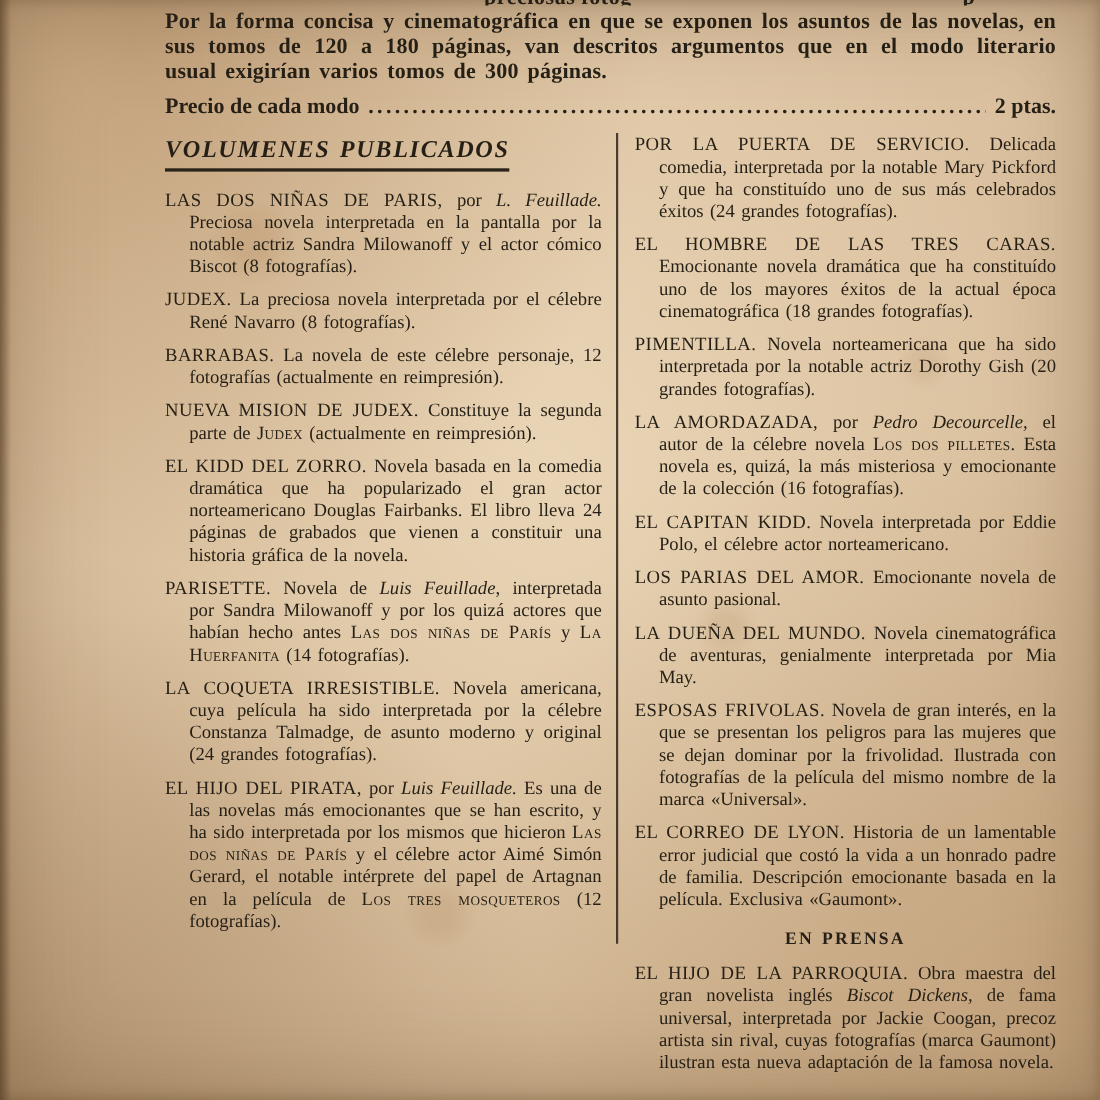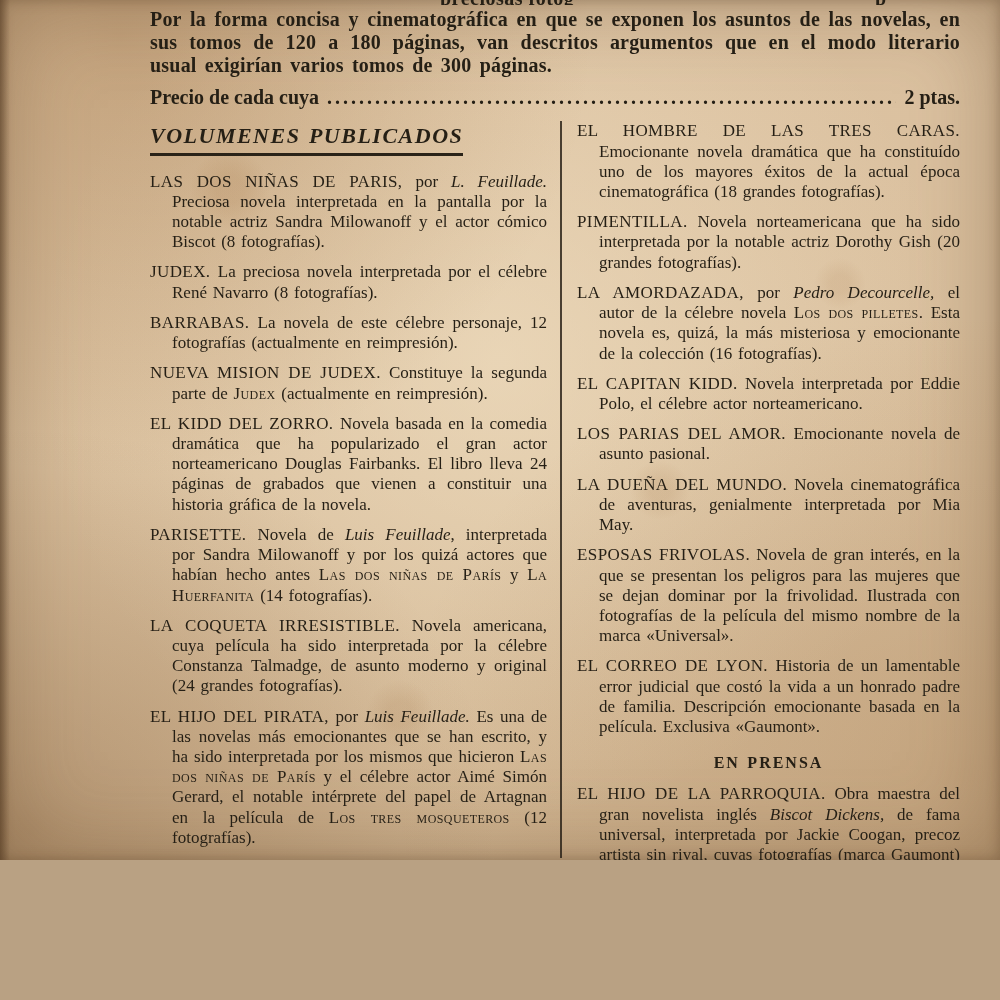--- a/index.html
+++ b/index.html
@@ -1,18 +1,18 @@
 <!DOCTYPE html>
 <html><head>
 <meta charset="utf-8">
 <style>
   html,body{margin:0;padding:0;}
   body{width:1000px;height:1000px;overflow:hidden;background:#b9a183;}
   .page{
-    position:relative;width:1000px;height:860px;overflow:hidden;
+    position:relative;width:1000px;height:1000px;overflow:hidden;
     font-family:"Liberation Serif","DejaVu Serif",serif;
     color:#251f15;
     background:
       radial-gradient(circle at 23% 22%, rgba(156,104,52,0.14) 0 14px, transparent 40px),
       radial-gradient(circle at 66% 57%, rgba(150,100,52,0.12) 0 10px, transparent 30px),
       radial-gradient(circle at 40% 83%, rgba(150,100,52,0.12) 0 12px, transparent 34px),
       radial-gradient(circle at 84% 33%, rgba(150,100,52,0.10) 0 9px, transparent 26px),
       radial-gradient(ellipse at 12% 4%, rgba(140,92,44,0.30), transparent 38%),
       radial-gradient(ellipse at 96% 90%, rgba(140,92,44,0.22), transparent 42%),
       radial-gradient(ellipse at 3% 96%, rgba(110,70,34,0.30), transparent 34%),
@@ -54,21 +54,21 @@
 <div class="page">
   <div class="edge-left"></div>
   <div class="content">
 
     <div class="topfrag f1">preciosas fotog</div>
     <div class="topfrag f2">p</div>
 
     <p class="intro">Por la forma concisa y cinematográfica en que se exponen los asuntos de las novelas, en sus tomos de 120 a 180 páginas, van descritos argumentos que en el modo literario usual exigirían varios tomos de 300 páginas.</p>
 
     <div class="price">
-      <span class="lbl">Precio de cada cuya</span>
+      <span class="lbl">Precio de cada modo</span>
       <span class="dots">........................................................................</span>
       <span class="val">2 ptas.</span>
     </div>
 
     <div class="cols">
       <div class="col col-left">
         <span class="list-heading">VOLUMENES PUBLICADOS</span>
         <div class="entries-block" id="col-left-entries">
   <p class="entry"><span class="entry-title">LAS DOS NIÑAS DE PARIS,</span><span class="entry-body"><span> por </span><span class="i">L. Feuillade.</span><span> Preciosa novela interpretada en la pantalla por la notable actriz Sandra Milowanoff y el actor cómico Biscot (8 fotografías).</span></span></p>
 
@@ -82,20 +82,21 @@
   <p class="entry"><span class="entry-title">EL KIDD DEL ZORRO.</span><span class="entry-body"><span> Novela basada en la comedia dramática que ha popularizado el gran actor norteamericano Douglas Fairbanks. El libro lleva 24 páginas de grabados que vienen a constituir una historia gráfica de la novela.</span></span></p>
 
   <p class="entry"><span class="entry-title">PARISETTE.</span><span class="entry-body"><span> Novela de </span><span class="i">Luis Feuillade</span><span>, interpretada por Sandra Milowanoff y por los quizá actores que habían hecho antes </span><span class="sc">Las dos niñas de París</span><span> y </span><span class="sc">La Huerfanita</span><span> (14 fotografías).</span></span></p>
 
   <p class="entry"><span class="entry-title">LA COQUETA IRRESISTIBLE.</span><span class="entry-body"><span> Novela americana, cuya película ha sido interpretada por la célebre Constanza Talmadge, de asunto moderno y original (24 grandes fotografías).</span></span></p>
 
   <p class="entry"><span class="entry-title">EL HIJO DEL PIRATA,</span><span class="entry-body"><span> por </span><span class="i">Luis Feuillade.</span><span> Es una de las novelas más emocionantes que se han escrito, y ha sido interpretada por los mismos que hicieron </span><span class="sc">Las dos niñas de París</span><span> y el célebre actor Aimé Simón Gerard, el notable intérprete del papel de Artagnan en la película de </span><span class="sc">Los tres mosqueteros</span><span> (12 fotografías).</span></span></p>
 </div>
       </div>
       <div class="col col-right" id="col-right-entries">
+  <p class="entry"><span class="entry-title">POR LA PUERTA DE SERVICIO.</span><span class="entry-body"><span> Delicada comedia, interpretada por la notable Mary Pickford y que ha constituído uno de sus más celebrados éxitos (24 grandes fotografías).</span></span></p>
 
   <p class="entry"><span class="entry-title">EL HOMBRE DE LAS TRES CARAS.</span><span class="entry-body"><span> Emocionante novela dramática que ha constituído uno de los mayores éxitos de la actual época cinematográfica (18 grandes fotografías).</span></span></p>
 
   <p class="entry"><span class="entry-title">PIMENTILLA.</span><span class="entry-body"><span> Novela norteamericana que ha sido interpretada por la notable actriz Dorothy Gish (20 grandes fotografías).</span></span></p>
 
   <p class="entry"><span class="entry-title">LA AMORDAZADA,</span><span class="entry-body"><span> por </span><span class="i">Pedro Decourcelle,</span><span> el autor de la célebre novela </span><span class="sc">Los dos pilletes.</span><span> Esta novela es, quizá, la más misteriosa y emocionante de la colección (16 fotografías).</span></span></p>
 
   <p class="entry"><span class="entry-title">EL CAPITAN KIDD.</span><span class="entry-body"><span> Novela interpretada por Eddie Polo, el célebre actor norteamericano.</span></span></p>
 
   <p class="entry"><span class="entry-title">LOS PARIAS DEL AMOR.</span><span class="entry-body"><span> Emocionante novela de asunto pasional.</span></span></p>

